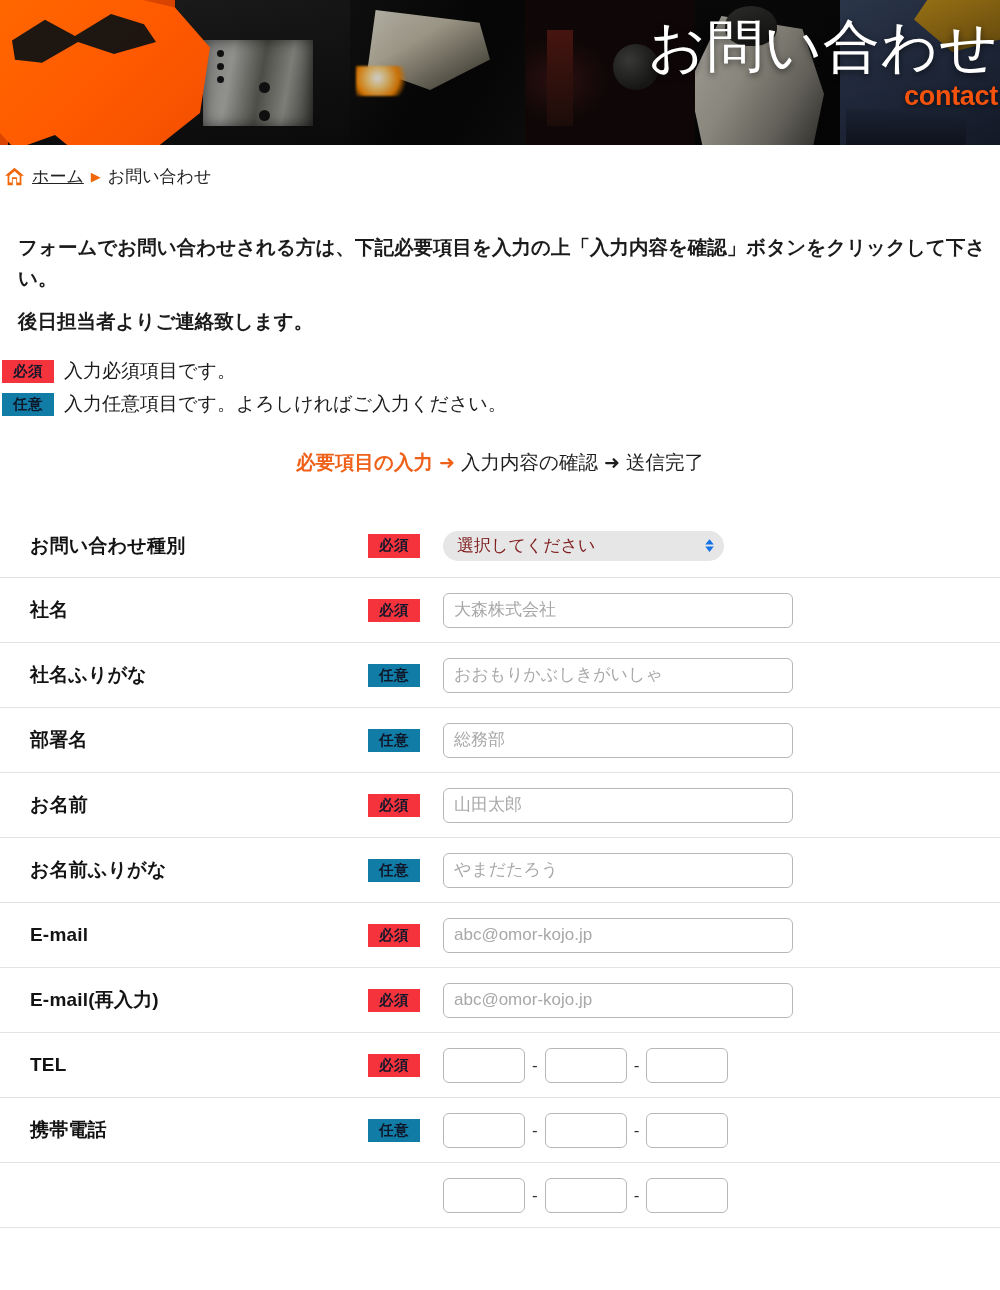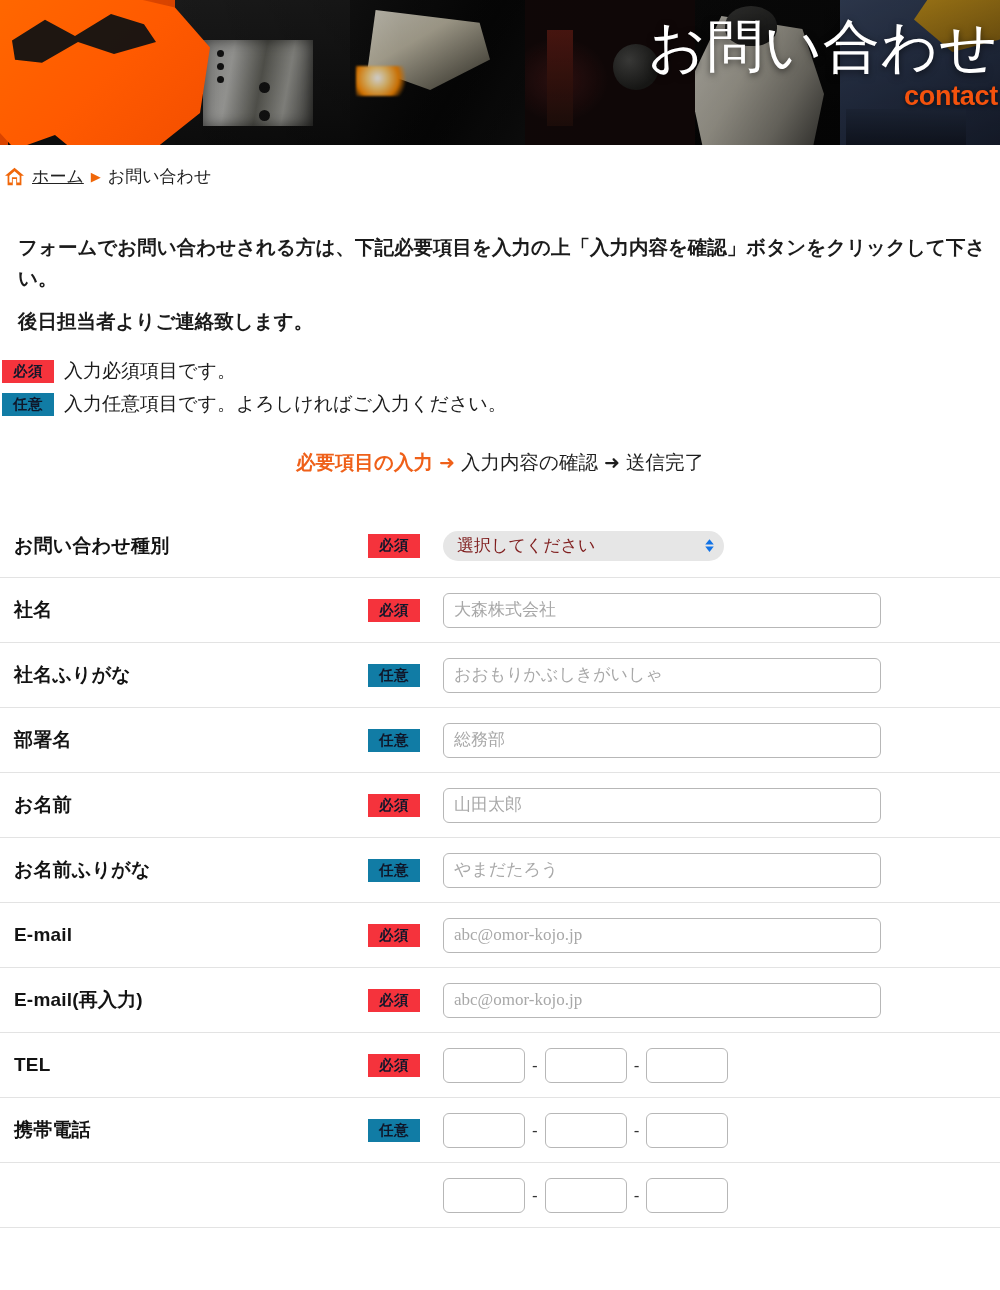--- a/index.html
+++ b/index.html
@@ -314,47 +314,47 @@
     display: flex;
     align-items: center;
     min-height: 65px;
     border-bottom: 1px solid #e3e3e3;
     box-sizing: border-box;
   }
   .row:first-child { border-top: 1px solid transparent; }
   .row-label {
     width: 368px;
     box-sizing: border-box;
-    padding-left: 14px;
+    padding-left: 30px;
     font-size: 19px;
     font-weight: 700;
     color: #131313;
     letter-spacing: .2px;
   }
   .row-badge {
     width: 75px;
     box-sizing: border-box;
     display: flex;
     align-items: center;
   }
   .row-field {
     flex: 1;
     display: flex;
     align-items: center;
   }
 
   .txt {
-    width: 438px;
+    width: 350px;
     height: 35px;
     box-sizing: border-box;
     padding: 0 10px;
     border: 1px solid #b7b7b7;
     border-radius: 6px;
     background: #fff;
-    font-family: Liberation Serif, serif;
+    font-family: Liberation Sans, sans-serif;
     font-size: 17px;
     color: #222;
     outline: none;
   }
   .txt::placeholder { color: #a8a8a8; }
 
   .sel-wrap {
     display: inline-flex;
     align-items: center;
     height: 30px;

